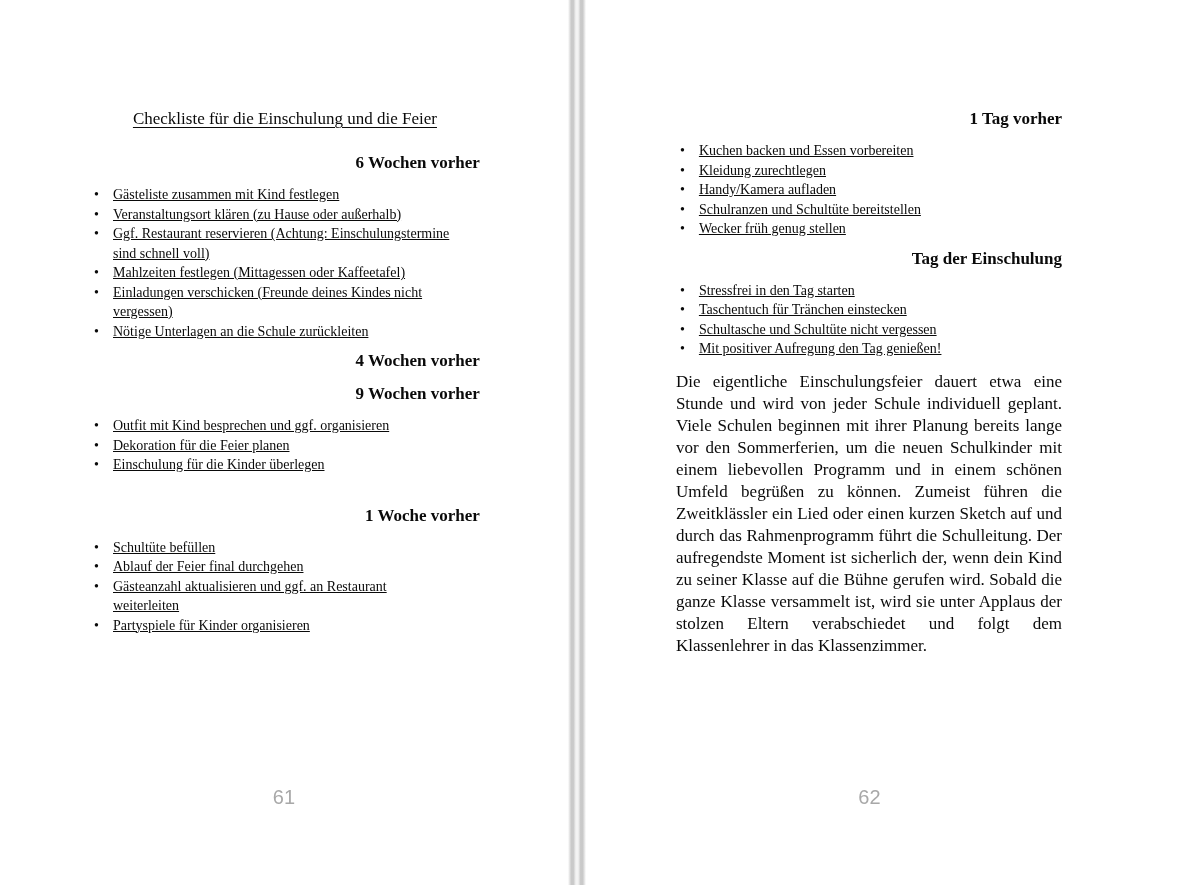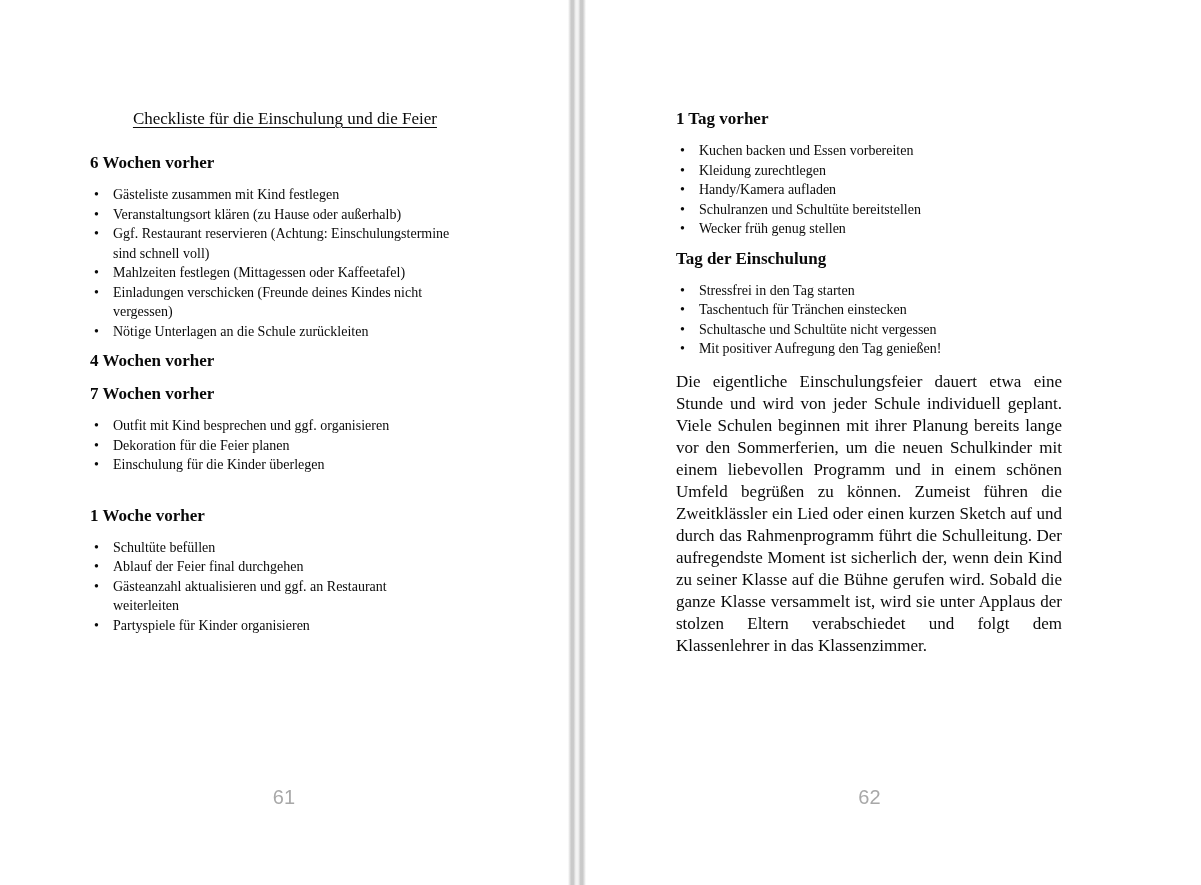--- a/index.html
+++ b/index.html
@@ -37,38 +37,40 @@
     text-align: center;
     text-decoration: underline;
     text-underline-offset: 3px;
     margin: 0 0 0 0;
   }
   .section-heading {
     font-size: 17px;
     font-weight: 700;
     line-height: 22px;
     margin: 9px 0 11px 0;
+    text-align: right;
   }
   
   #left-sections .section:first-child .section-heading { margin-top: 22px; }
   
   #left-sections .section:nth-child(4) .section-heading { margin-top: 30px; }
   
   #right-sections .section:first-child .section-heading { margin-top: 0; }
   .bullet-list {
     list-style: none;
     margin: 0 0 2px 0;
     padding: 0;
   }
   .bullet-item {
     position: relative;
     padding-left: 23px;
     font-size: 14px;
     line-height: 19.5px;
     white-space: pre-line;
+    text-decoration: underline;
   }
   .bullet-item::before {
     content: "\2022";
     position: absolute;
     left: 4px;
     top: 0;
     font-size: 14px;
     line-height: 19.5px;
   }
   .body-paragraph {
@@ -106,21 +108,21 @@
             <li class="bullet-item">Mahlzeiten festlegen (Mittagessen oder Kaffeetafel)</li>
             <li class="bullet-item">Einladungen verschicken (Freunde deines Kindes nicht
 vergessen)</li>
             <li class="bullet-item">Nötige Unterlagen an die Schule zurückleiten</li>
           </ul>
         </section>
         <section class="section">
           <h2 class="section-heading">4 Wochen vorher</h2>
         </section>
         <section class="section">
-          <h2 class="section-heading">7 Wochen vorher</h2>
+          <h2 class="section-heading">9 Wochen vorher</h2>
           <ul class="bullet-list">
             <li class="bullet-item">Outfit mit Kind besprechen und ggf. organisieren</li>
             <li class="bullet-item">Dekoration für die Feier planen</li>
             <li class="bullet-item">Einschulung für die Kinder überlegen</li>
           </ul>
         </section>
         <section class="section">
           <h2 class="section-heading">1 Woche vorher</h2>
           <ul class="bullet-list">
             <li class="bullet-item">Schultüte befüllen</li>

